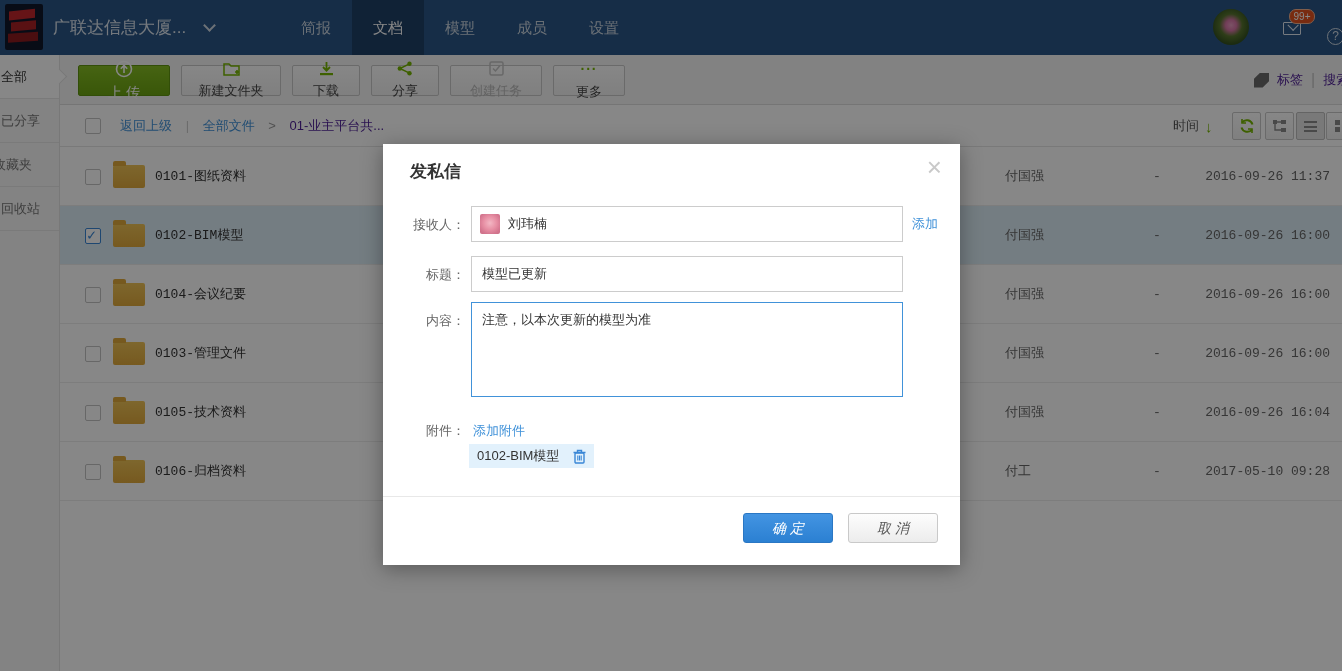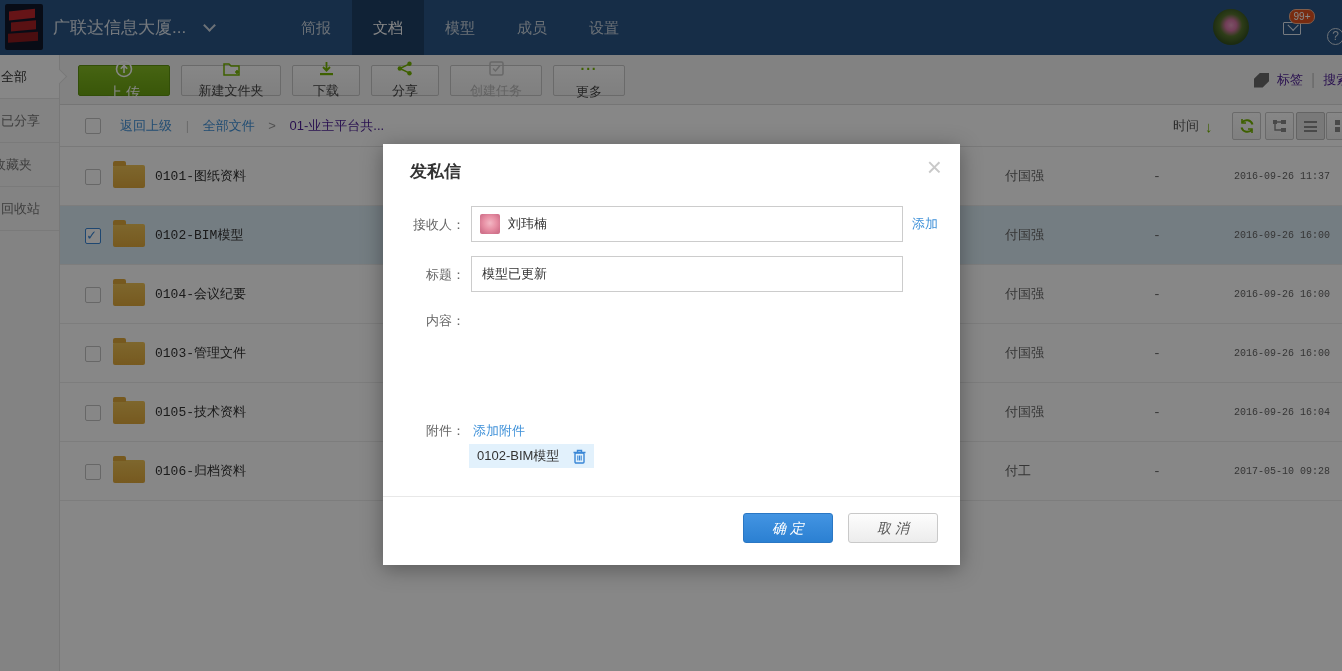--- a/index.html
+++ b/index.html
@@ -70,21 +70,21 @@
   .frow.selected { background:#dcecf6; }
   .frow .checkbox { position:absolute; left:25px; top:22px; }
   .frow.checked .checkbox { border-color:#3a87d6; }
   .frow .checkbox .tick { display:none; position:absolute; left:1px; top:-3px; color:#3a87d6; font-size:15px; font-weight:bold; }
   .frow.checked .checkbox .tick { display:block; }
   .folder-icon { position:absolute; left:53px; top:18px; width:32px; height:23px; background:linear-gradient(#eec256,#dfa93c); border-radius:2px; cursor:pointer; }
   .folder-icon:before { content:""; position:absolute; left:0; top:-4px; width:13px; height:5px; background:#dfa93c; border-radius:2px 2px 0 0; }
   .fname { position:absolute; left:95px; top:0; line-height:59px; font-size:13px; color:#333; cursor:pointer; }
   .fowner { position:absolute; left:945px; top:0; line-height:59px; font-size:13px; color:#666; }
   .fsize { position:absolute; left:1093px; top:0; line-height:59px; font-size:13px; color:#666; }
-  .fdate { position:absolute; right:12px; top:0; line-height:59px; font-size:10px; color:#666; }
+  .fdate { position:absolute; right:12px; top:0; line-height:59px; font-size:13px; color:#666; }
 
   
   .overlay { position:absolute; left:0; top:0; width:1342px; height:671px; background:rgba(0,0,0,0.47); z-index:40; }
   .modal { position:absolute; left:383px; top:144px; width:577px; height:421px; background:#fff; z-index:60; box-shadow:0 4px 20px rgba(0,0,0,0.35); }
   .modal-title { position:absolute; left:27px; top:16px; font-size:17px; font-weight:bold; color:#333; }
   .modal-close { position:absolute; right:18px; top:8px; font-size:26px; color:#c9c9c9; cursor:pointer; line-height:30px; }
   .mrow-label { position:absolute; width:82px; text-align:right; font-size:13px; color:#666; }
   .m-input { position:absolute; left:88px; width:432px; height:36px; border:1px solid #ccc; background:#fff; font-size:13px; color:#333; }
   .lbl-recipient { left:0; top:72px; } .inp-recipient { top:62px; }
   .lbl-subject  { left:0; top:122px; } .inp-subject { top:112px; line-height:34px; padding:0 10px; }
@@ -304,20 +304,21 @@
     <div class="m-input inp-recipient">
       <span class="recip-avatar"></span>
       <span class="recip-name">刘玮楠</span>
     </div>
     <span class="link add-link">添加</span>
 
     <div class="mrow-label lbl-subject">标题：</div>
     <div class="m-input inp-subject">模型已更新</div>
 
     <div class="mrow-label lbl-content">内容：</div>
+    <textarea class="m-textarea" style="">注意，以本次更新的模型为准</textarea>
 
     <div class="mrow-label lbl-attach">附件：</div>
     <span class="link attach-link">添加附件</span>
     <div class="attach-chip">
       <span>0102-BIM模型</span>
       <span class="trash-btn">
         <svg width="13" height="15" viewBox="0 0 13 15">
           <rect x="2" y="4" width="9" height="10" rx="1" fill="none" stroke="#3a87d6" stroke-width="1.4"></rect>
           <path d="M0.5 3.5 h12 M4.5 3 v-1.5 h4 V3" fill="none" stroke="#3a87d6" stroke-width="1.4"></path>
           <path d="M4.8 6.5 v5 M6.5 6.5 v5 M8.2 6.5 v5" stroke="#3a87d6" stroke-width="1.1"></path>

